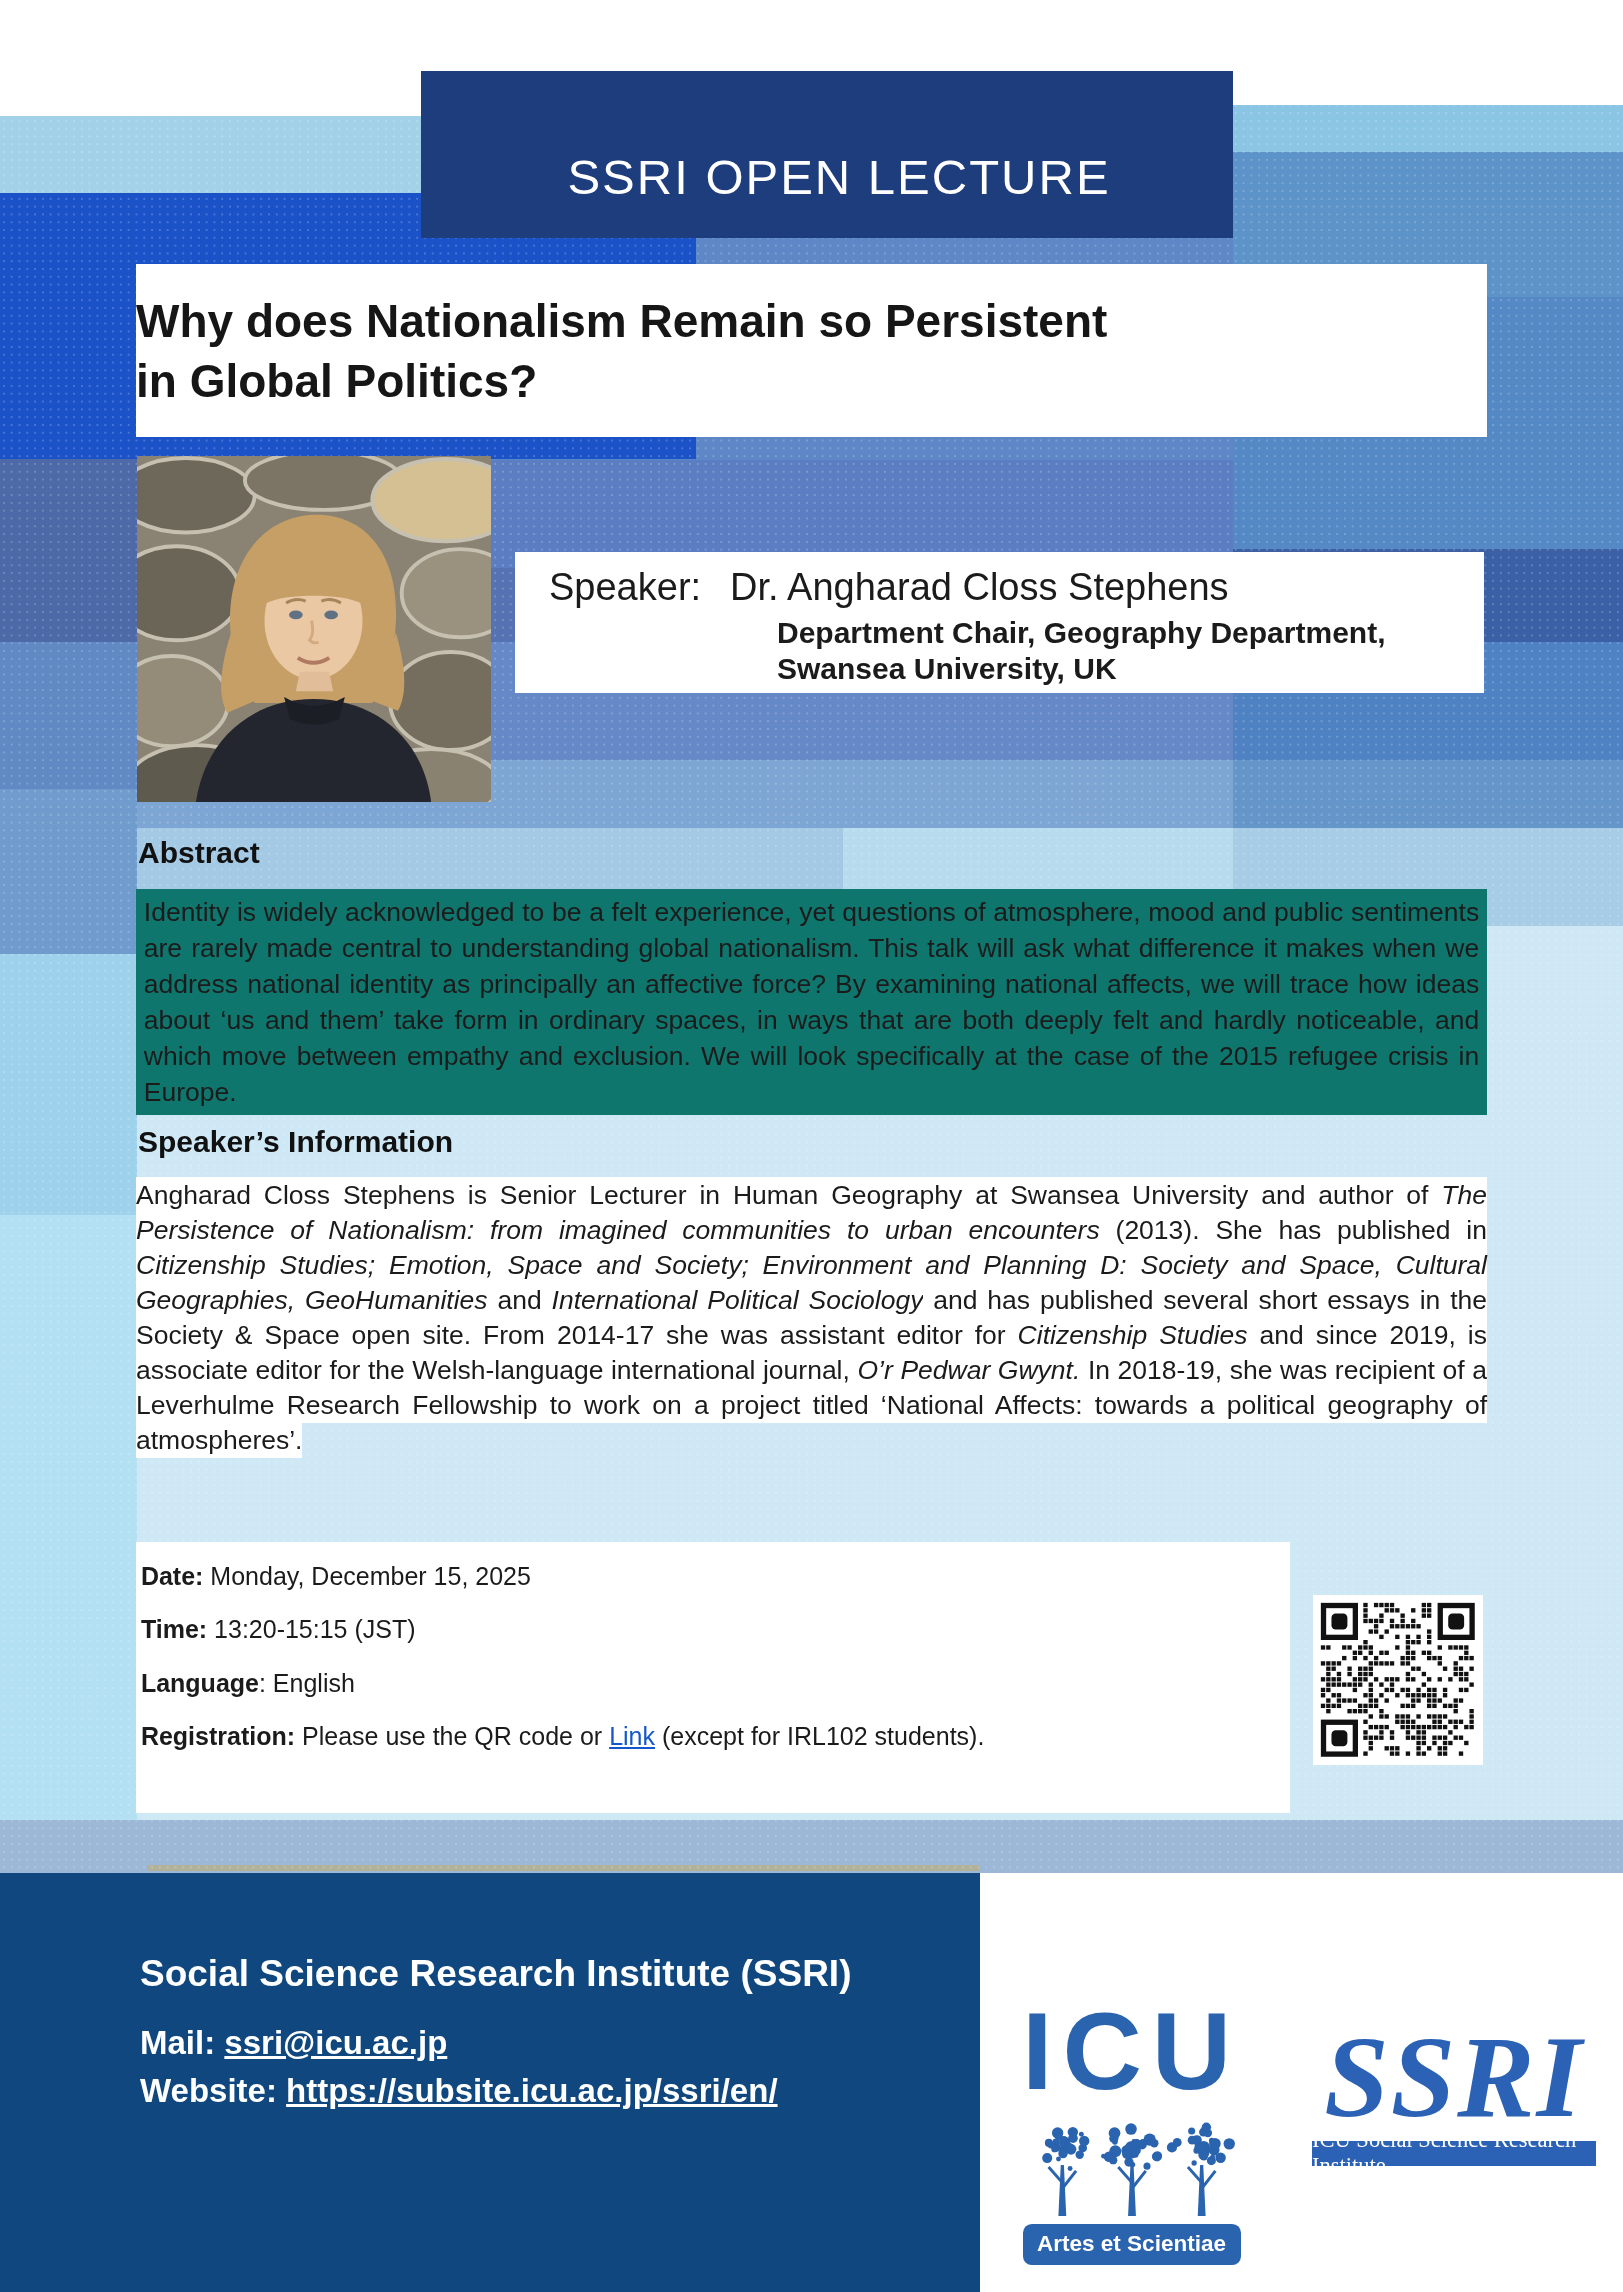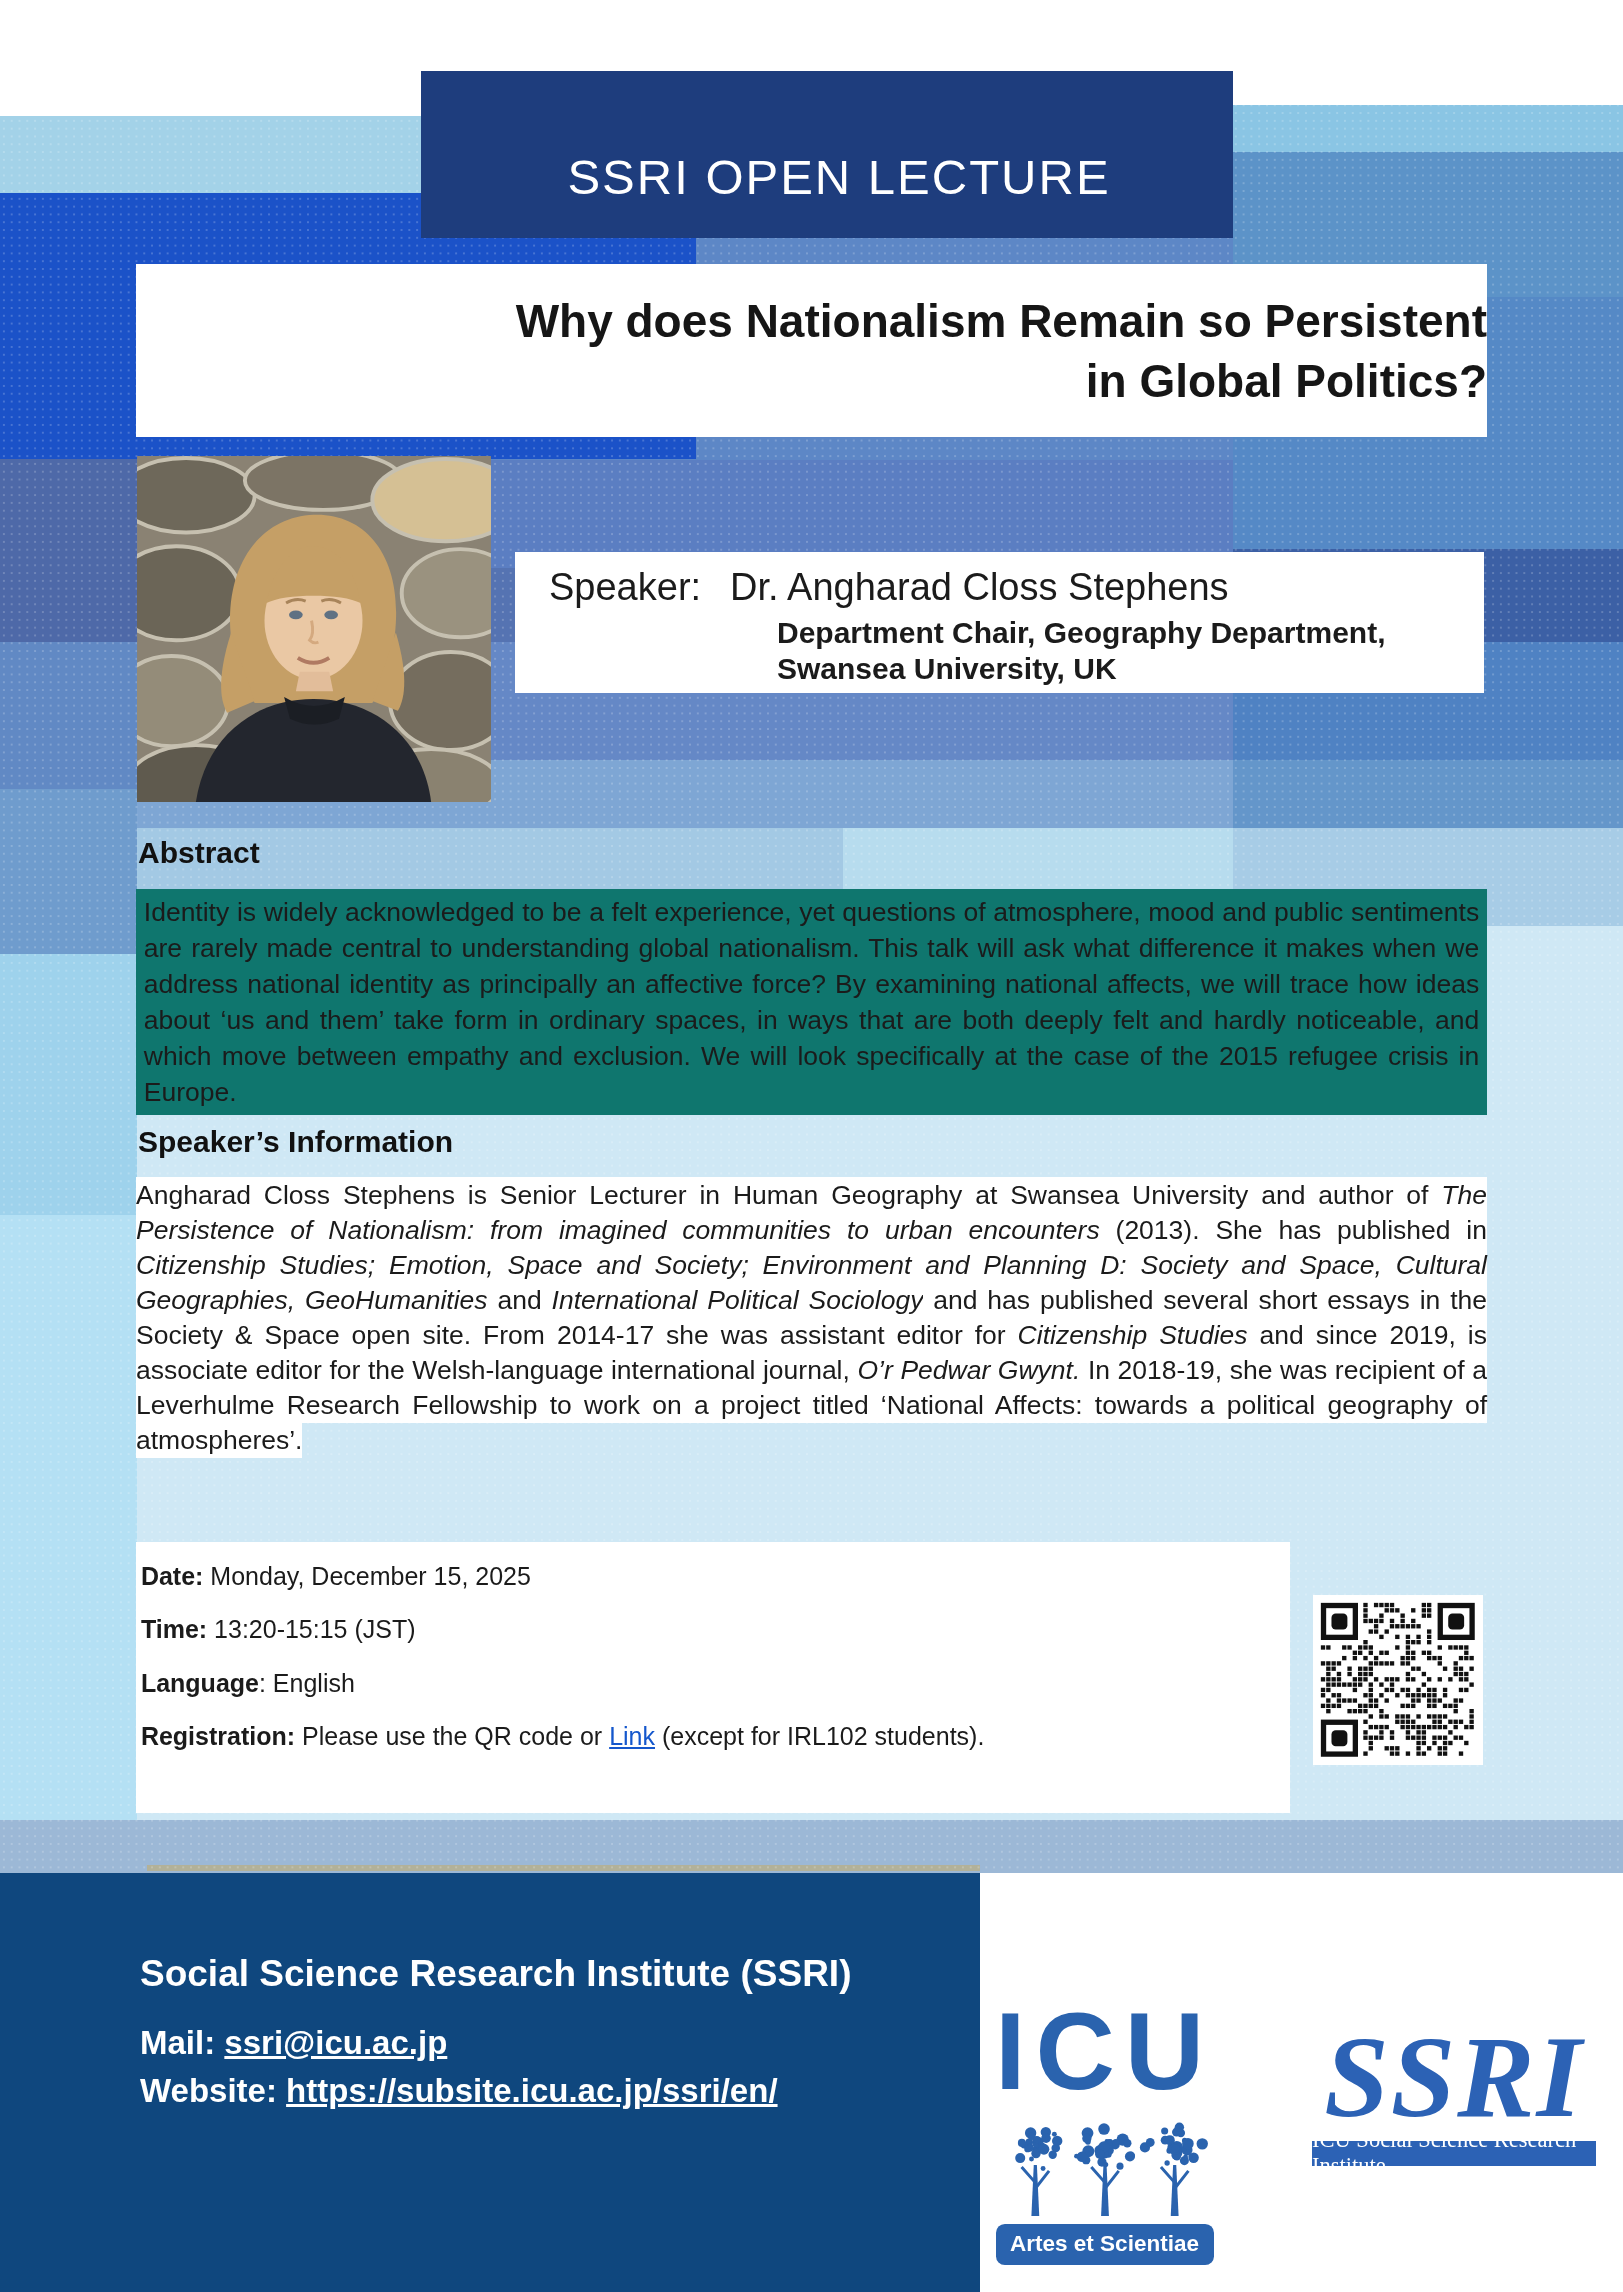--- a/index.html
+++ b/index.html
@@ -11,21 +11,21 @@
   .bg .r{position:absolute;}
   .bg::after{content:'';position:absolute;inset:0;
      background-image:radial-gradient(rgba(255,255,255,.20) 1.1px, rgba(255,255,255,0) 1.3px);
      background-size:7.8px 7.8px;pointer-events:none;}
   
   .banner{left:421px;top:71px;width:812px;height:167px;background:#1e3d7d;
           display:flex;align-items:flex-end;justify-content:center;padding-bottom:33px;box-sizing:border-box;z-index:3;padding-left:24px;}
   .banner .txt{color:#ffffff;font-size:49px;letter-spacing:2px;font-weight:400;}
   
   .title-box{left:136px;top:264px;width:1351px;height:173px;background:#ffffff;z-index:4;
-             display:flex;flex-direction:column;align-items:flex-end;justify-content:center;}
+             display:flex;flex-direction:column;align-items:flex-start;justify-content:center;}
   .title-box .t{font-size:46px;line-height:60px;font-weight:700;color:#161616;text-align:center;}
   
   .photo{left:137px;top:456px;width:354px;height:346px;z-index:4;}
   
   .speaker-box{left:515px;top:552px;width:969px;height:141px;background:#ffffff;z-index:4;
                box-sizing:border-box;padding:13.7px 0 0 34px;color:#1b1b1b;}
   .speaker-line1{font-size:38px;font-weight:400;}
   .speaker-line1 .lab{margin-right:29px;}
   .speaker-role{margin-left:228px;font-size:30px;font-weight:700;margin-top:6.9px;}
   .speaker-role2{margin-left:228px;font-size:30px;font-weight:700;margin-top:2.9px;}
@@ -50,21 +50,21 @@
   .qr{left:1313px;top:1595px;width:170px;height:170px;background:#ffffff;z-index:4;
       display:flex;align-items:center;justify-content:center;}
   
   .footer-block{left:0;top:1873px;width:980px;height:420px;background:#0f477e;z-index:3;}
   .footer-text{left:140px;top:1953px;z-index:4;color:#ffffff;}
   .footer-org{font-size:37px;font-weight:700;}
   .footer-line{font-size:33px;font-weight:700;margin-top:29px;}
   .footer-line.second{margin-top:9.8px;}
   .footer-line a{color:#ffffff;text-decoration:underline;}
   
-  .icu-logo{left:992px;top:1996px;width:225px;z-index:4;display:flex;flex-direction:column;align-items:center;}
+  .icu-logo{left:1019px;top:1996px;width:225px;z-index:4;display:flex;flex-direction:column;align-items:center;}
   .icu-word{font-size:110px;font-weight:700;letter-spacing:9.8px;color:#2a63ae;line-height:110px;}
   .icu-banner{width:218px;height:41px;background:#2a63ae;border-radius:8.8px;margin-top:3.9px;
               display:flex;align-items:center;justify-content:center;color:#fff;font-size:22.5px;font-weight:700;}
   .ssri-logo{left:1311px;top:2019px;width:286px;z-index:4;display:flex;flex-direction:column;align-items:center;}
   .ssri-word{font-family:"Liberation Serif",serif;font-style:italic;font-weight:700;font-size:116px;
              line-height:116px;color:#2c62b5;letter-spacing:2px;}
   .ssri-banner{width:284px;height:25px;background:#2c62b5;margin-top:5.9px;display:flex;align-items:center;
                justify-content:center;color:#fff;font-family:"Liberation Serif",serif;font-size:22.5px;}
 </style>
 </head>

